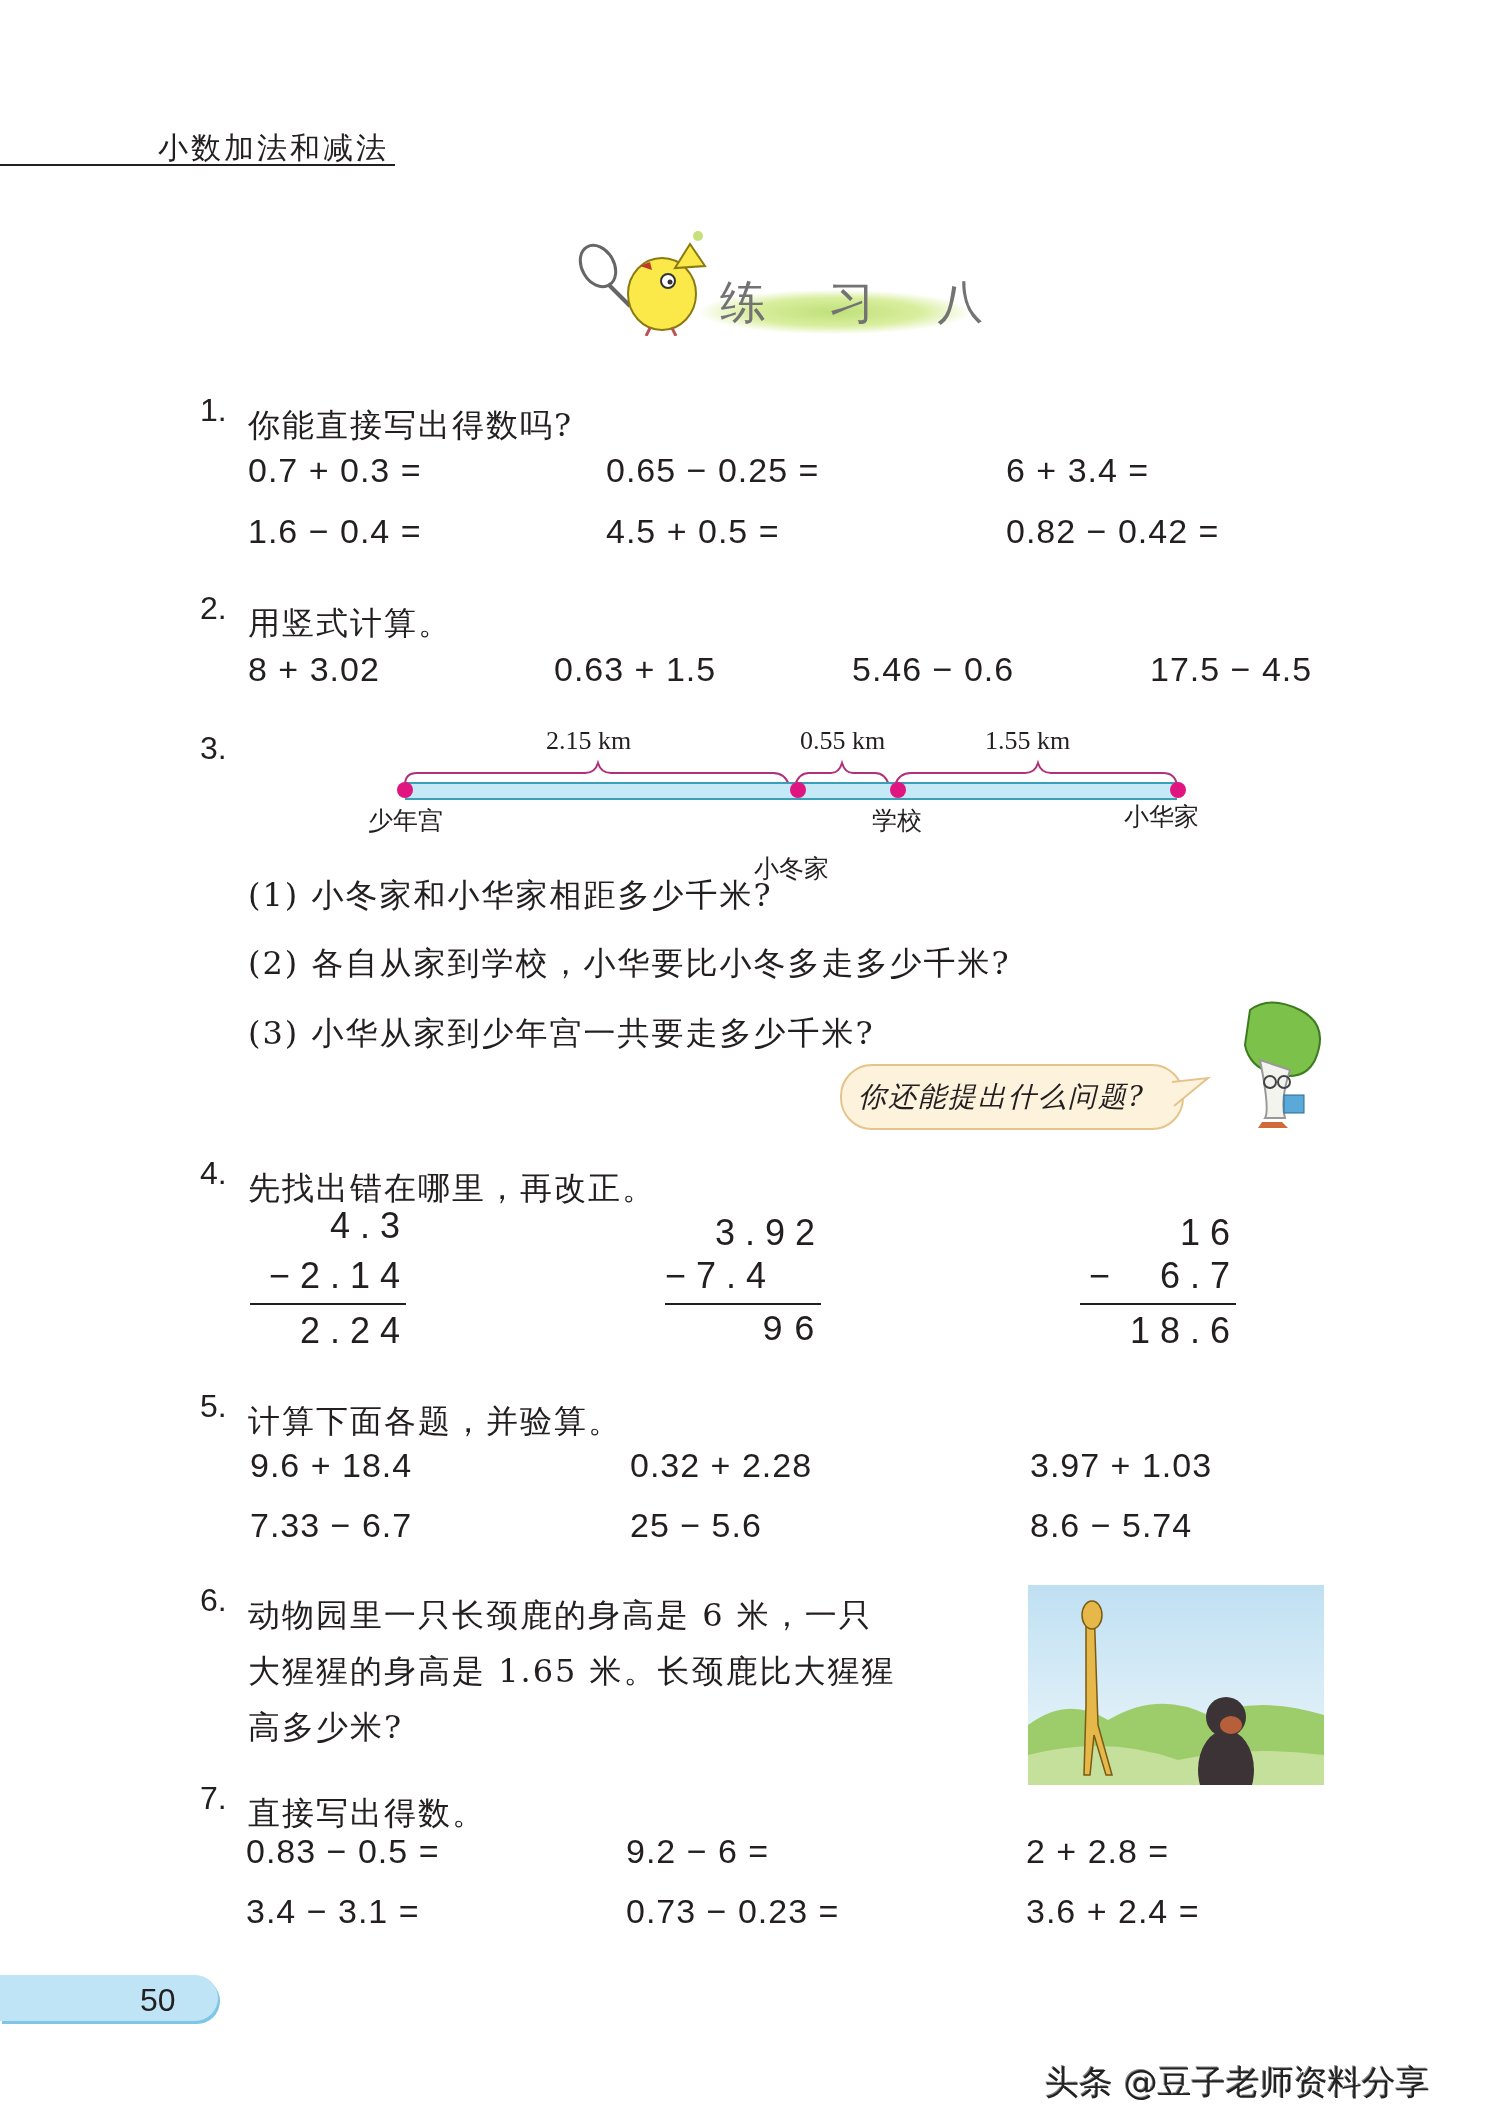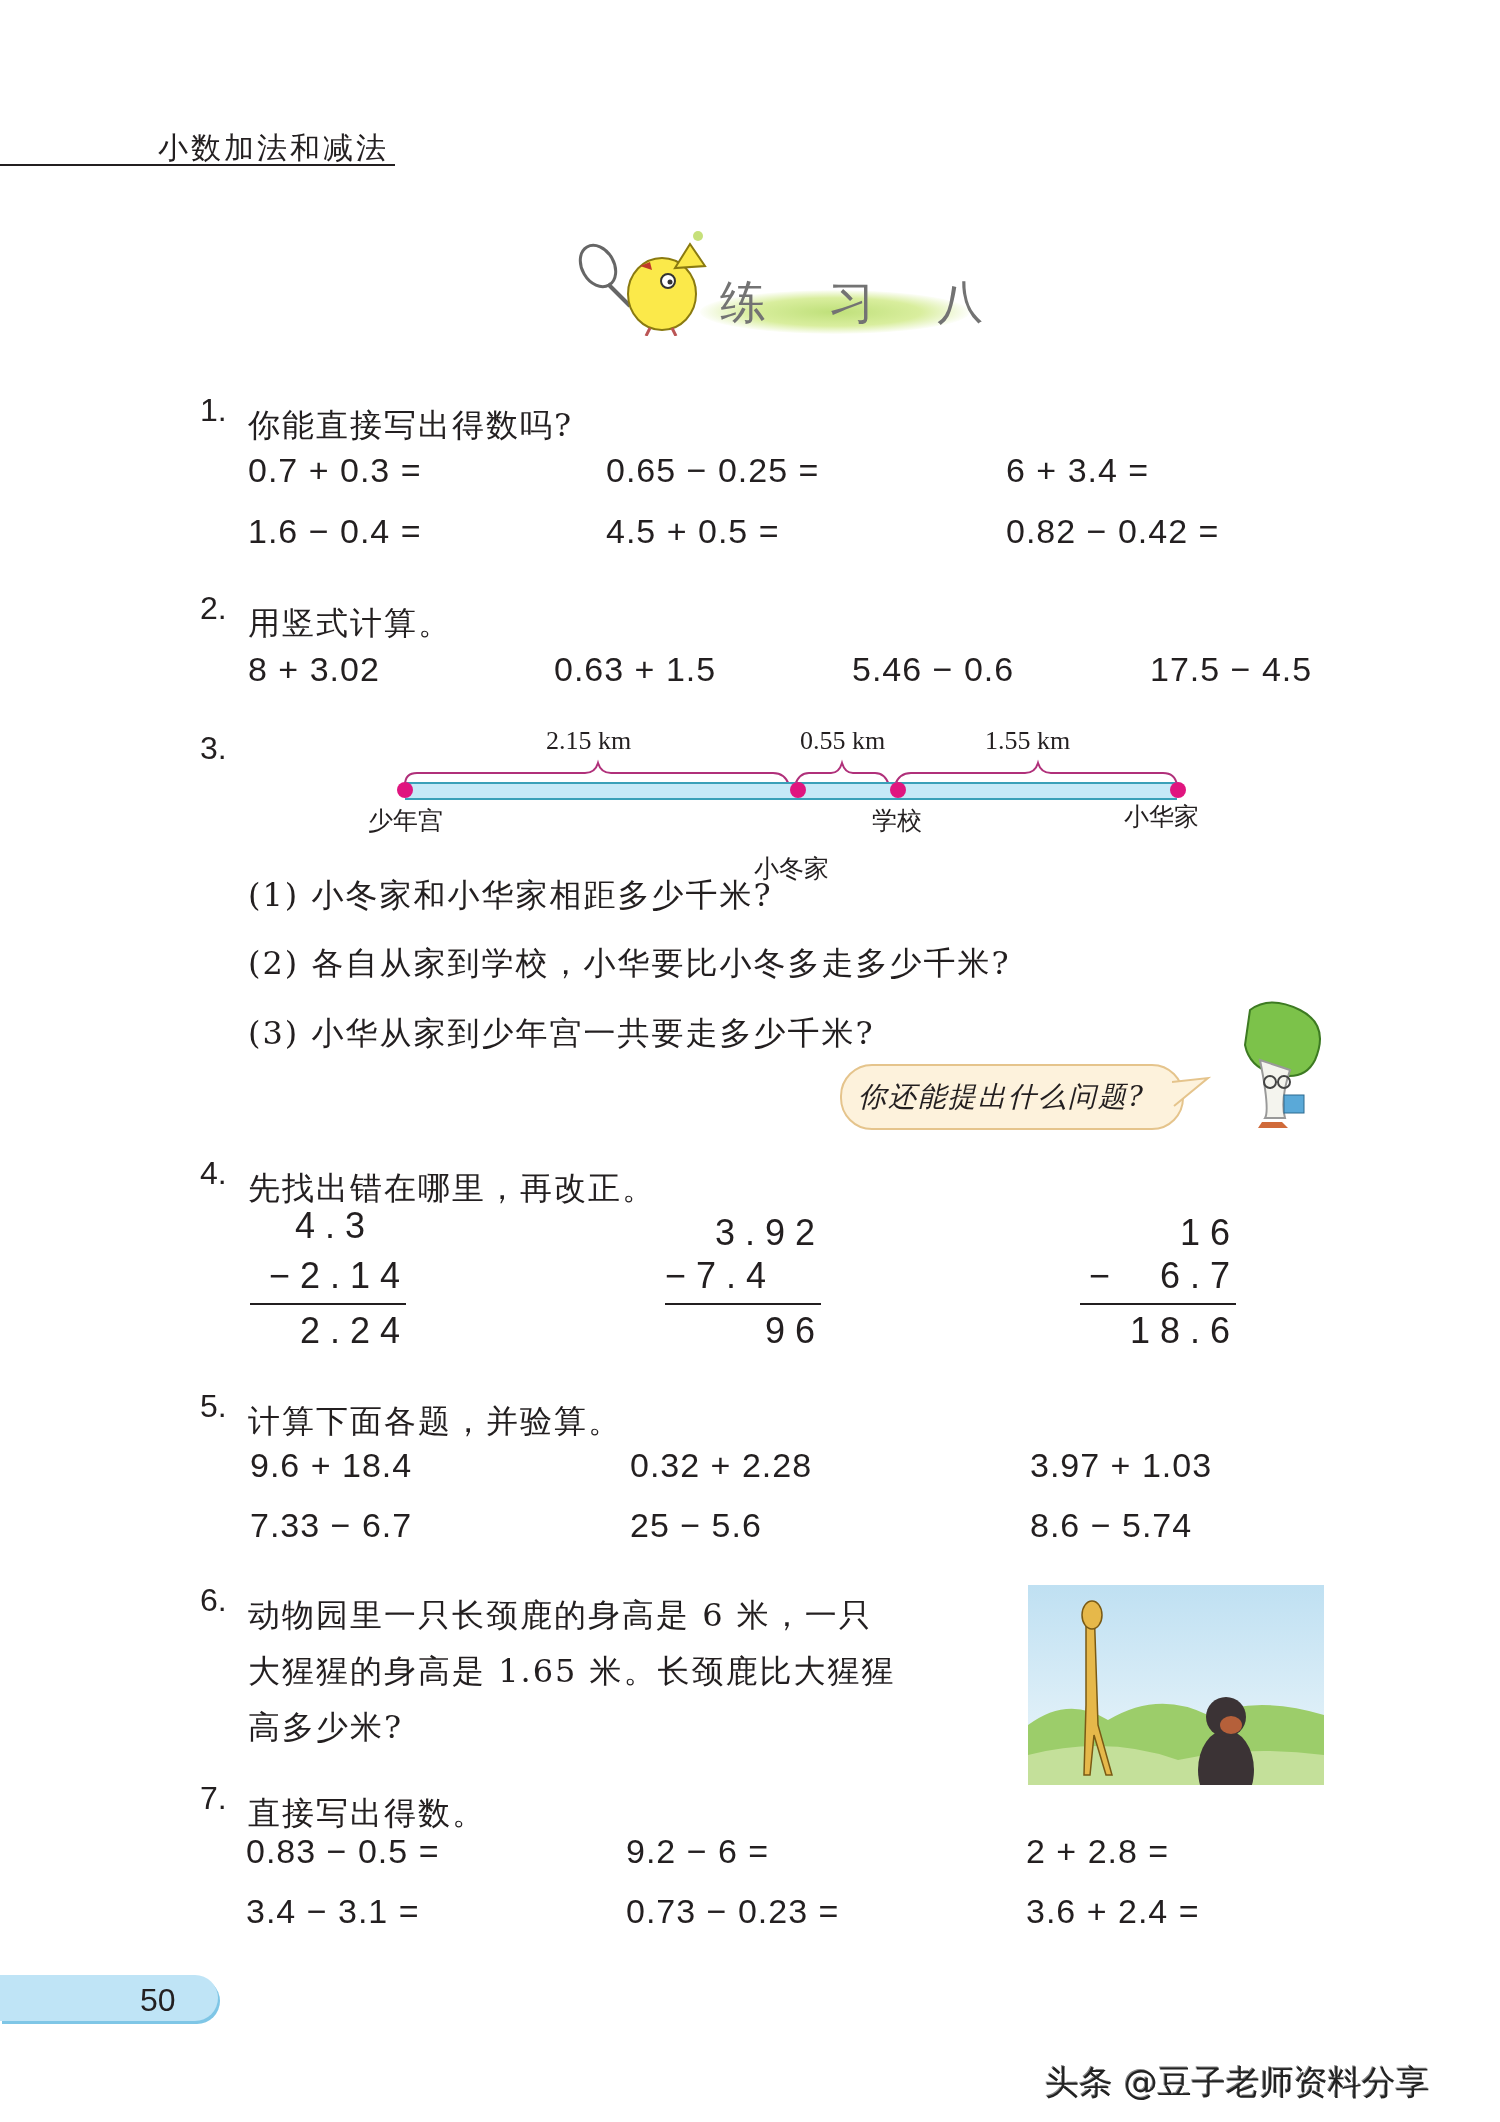--- a/index.html
+++ b/index.html
@@ -96,29 +96,29 @@
   <path d="M50 60 Q60 110 55 118 L75 118 Q70 100 80 70 Z" fill="#f4f4ee" stroke="#999" stroke-width="2"></path>
   <circle cx="60" cy="82" r="6" fill="none" stroke="#444" stroke-width="2"></circle>
   <circle cx="74" cy="82" r="6" fill="none" stroke="#444" stroke-width="2"></circle>
   <rect x="74" y="95" width="20" height="18" fill="#5aa9d8" stroke="#2d6a8f"></rect>
   <path d="M52 122 L72 122 L78 128 L48 128 Z" fill="#d06a3a"></path>
 </svg>
 
 <div class="abs q-num" style="left:200px;top:1155px">4.</div>
 <div class="abs q-text" style="left:248px;top:1155px">先找出错在哪里，再改正。</div>
 
-<div class="abs vert" style="left:250px;top:1205px;width:160px;text-align:left;padding-left:45px;box-sizing:border-box;">4.3</div>
+<div class="abs vert" style="left:250px;top:1205px;width:160px;text-align:right;padding-left:45px;box-sizing:border-box;">4.3</div>
 <div class="abs vert" style="left:250px;top:1255px;width:160px;">−2.14</div>
 <div class="abs vert-line" style="left:250px;top:1303px;width:156px;"></div>
 <div class="abs vert" style="left:250px;top:1310px;width:160px;">2.24</div>
 
 <div class="abs vert" style="left:665px;top:1212px;width:160px;">3.92</div>
 <div class="abs vert" style="left:665px;top:1255px;width:160px;text-align:left;">−7.4</div>
 <div class="abs vert-line" style="left:665px;top:1303px;width:156px;"></div>
-<div class="abs vert" style="left:665px;top:1310px;width:160px;">96</div>
+<div class="abs vert" style="left:665px;top:1310px;width:160px;font-family:Liberation Mono, monospace;">96</div>
 
 <div class="abs vert" style="left:1080px;top:1212px;width:160px;">16</div>
 <div class="abs vert" style="left:1080px;top:1255px;width:160px;">−  6.7</div>
 <div class="abs vert-line" style="left:1080px;top:1303px;width:156px;"></div>
 <div class="abs vert" style="left:1080px;top:1310px;width:160px;">18.6</div>
 
 <div class="abs q-num" style="left:200px;top:1388px">5.</div>
 <div class="abs q-text" style="left:248px;top:1388px">计算下面各题，并验算。</div>
 <div class="abs math" style="left:250px;top:1446px">9.6 + 18.4</div>
 <div class="abs math" style="left:630px;top:1446px">0.32 + 2.28</div>

